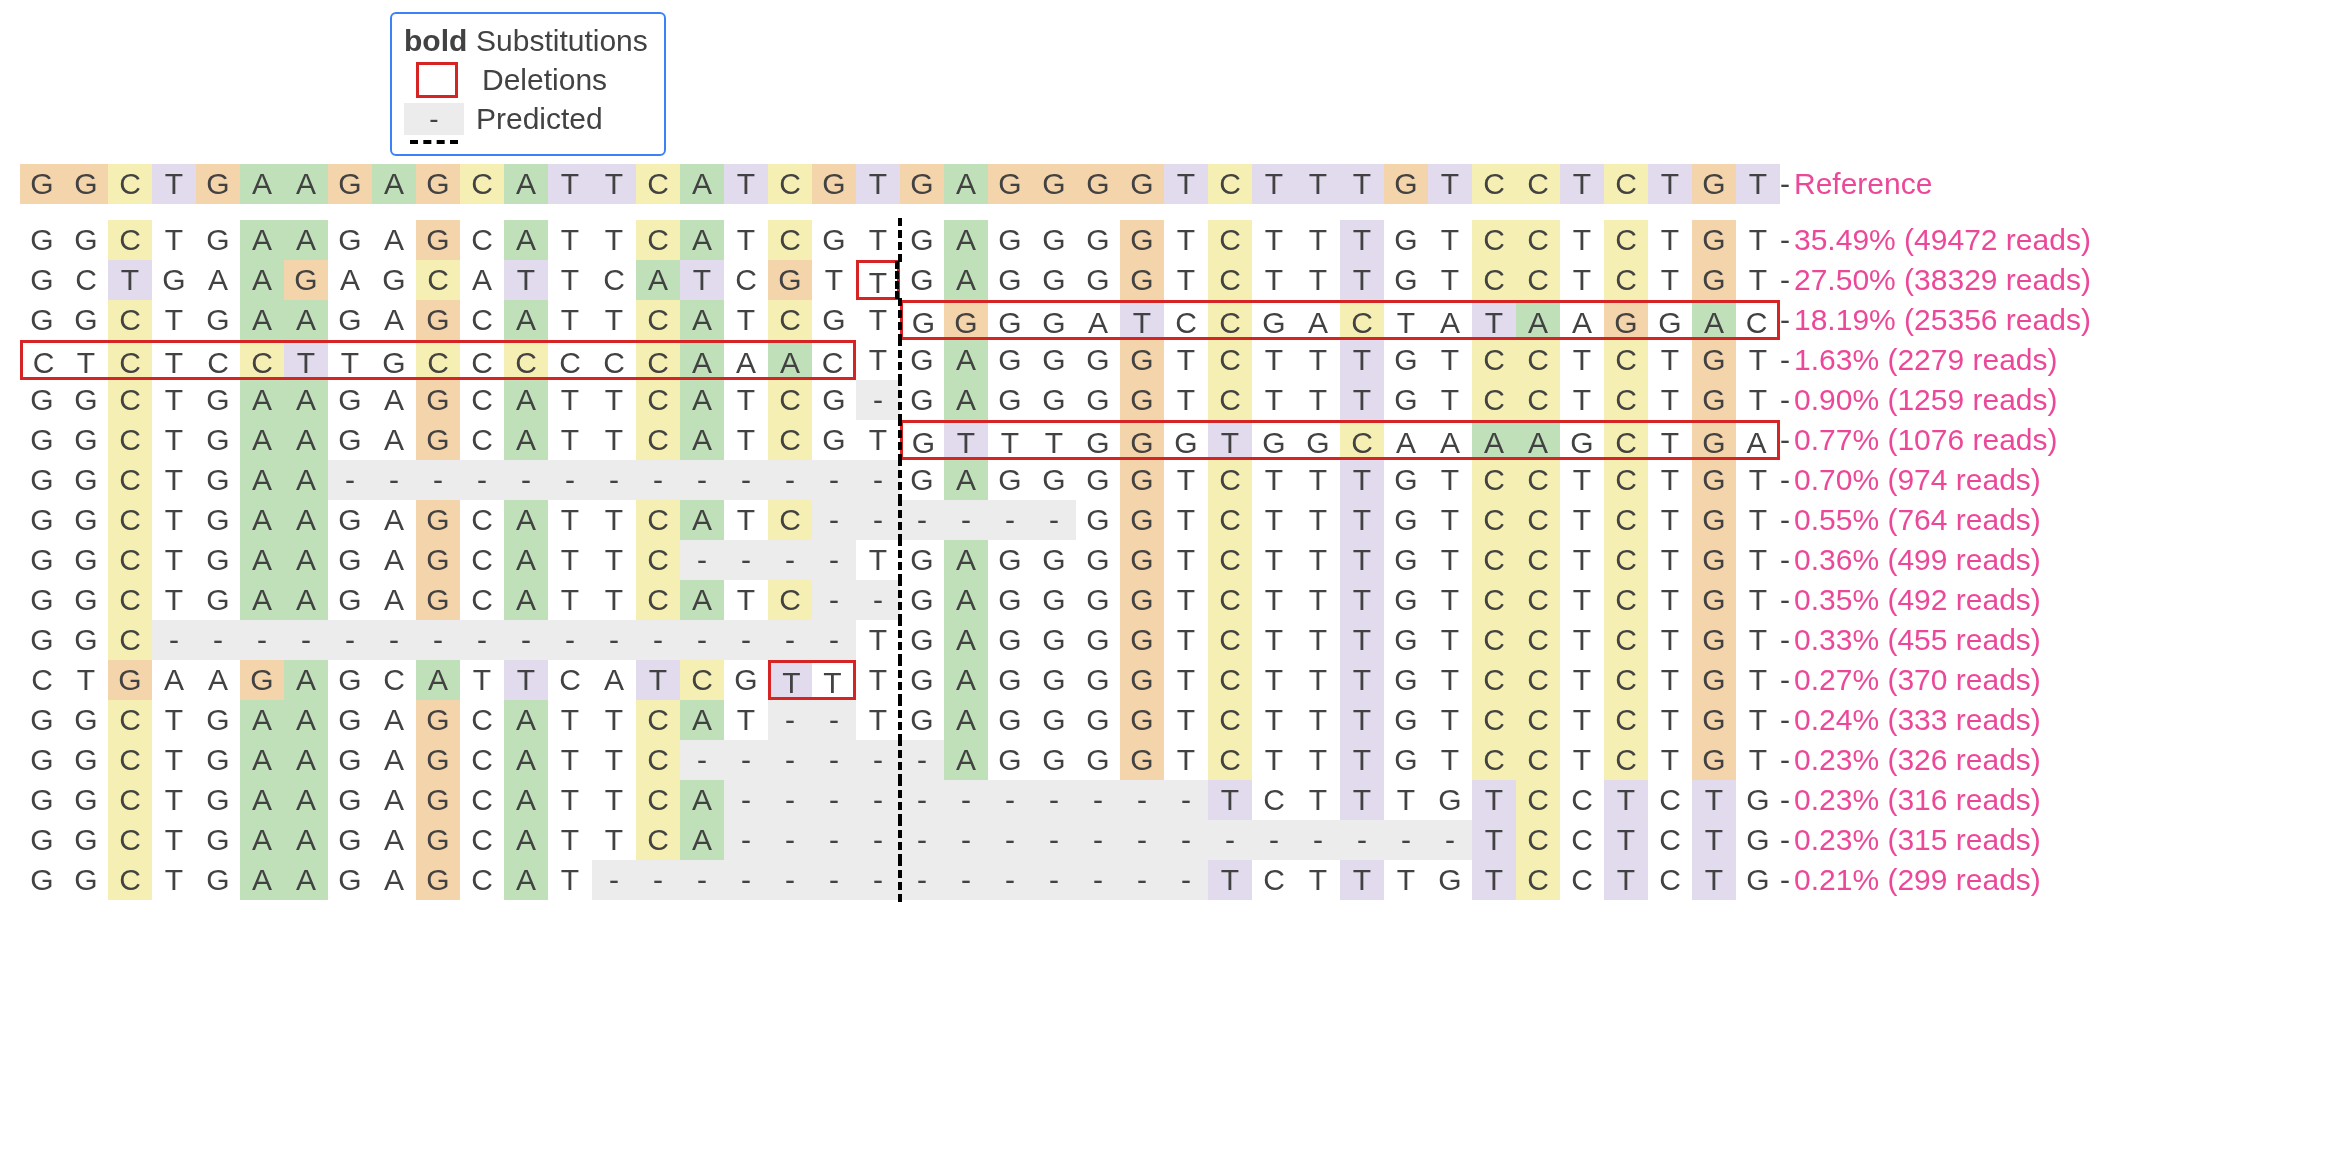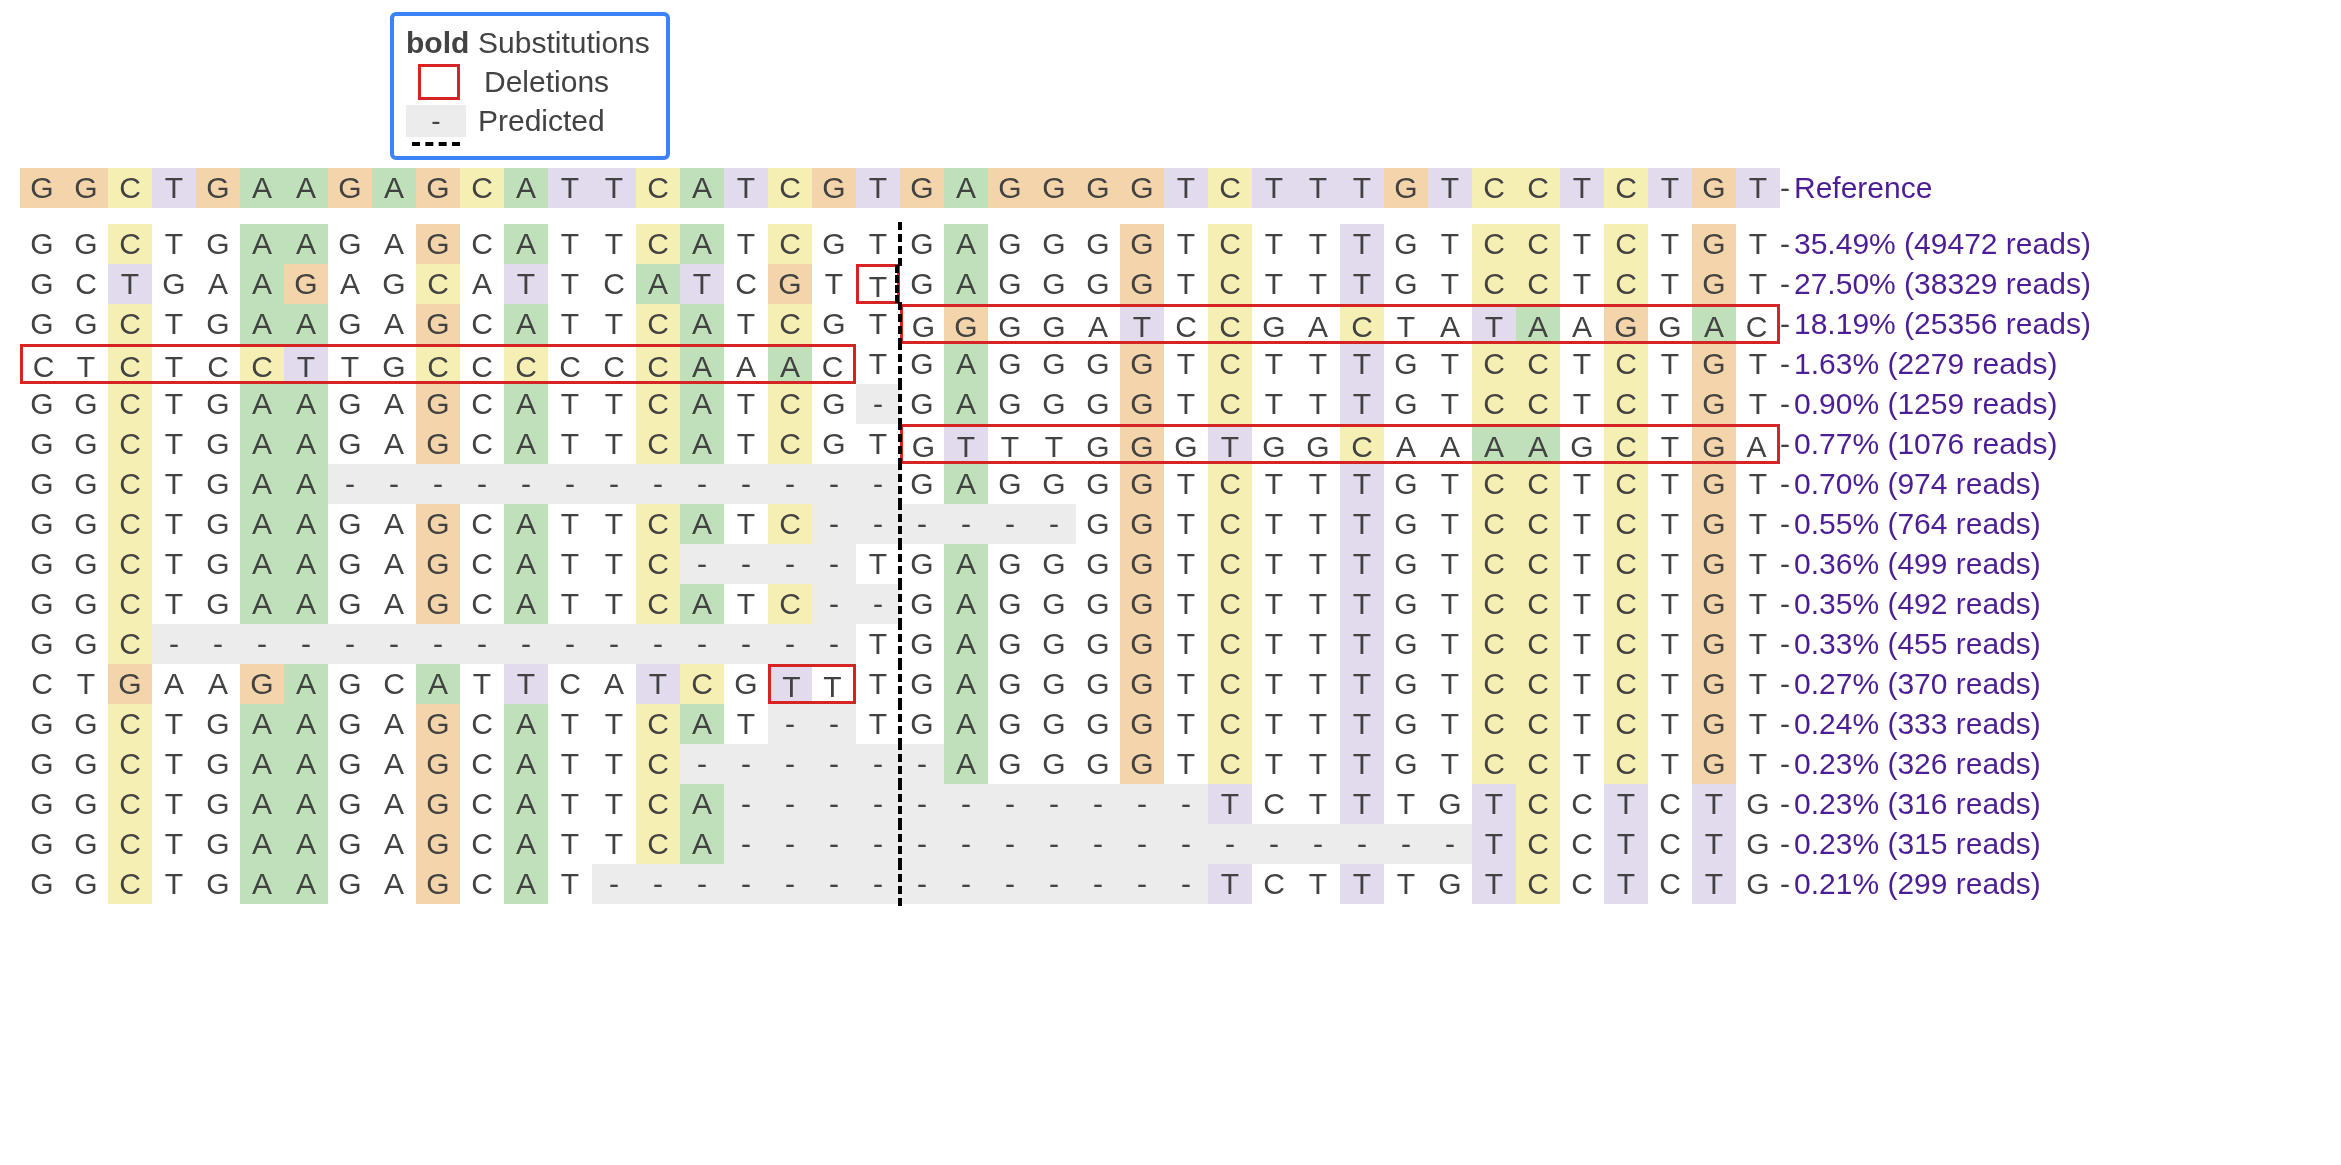--- a/index.html
+++ b/index.html
@@ -1,35 +1,35 @@
 <!DOCTYPE html>
 <html><head>
 <meta charset="utf-8">
 <style>
   html,body { margin:0; padding:0; background:#fff; font-family: Helvetica, Arial, sans-serif; color:#424242; }
   .wrap { padding:12px 20px; }
   .legend {
-    border:4px solid #3b82f6; border-radius:6px; padding:8px 16px 8px 12px;
+    border:2px solid #3b82f6; border-radius:6px; padding:8px 16px 8px 12px;
     display:inline-block; margin-left:370px; margin-bottom:8px; font-size:30px;
   }
   .legend-row { display:flex; align-items:center; gap:12px; padding:2px 0; }
   .legend-key { width:60px; text-align:center; font-size:30px; }
   .legend-key.bold { font-weight:700; }
   .legend-key.ins { width:36px; height:30px; border:3px solid #d62424; margin:0 12px; }
   .legend-key.del { font-size:28px; }
   .legend-key.dash { letter-spacing:2px; height:0; border-top:4px dashed #000; width:48px; margin:0 6px; }
   .aln { font-family: Helvetica, Arial, sans-serif; font-size:30px; line-height:1.0; }
   .row { white-space:nowrap; margin:0; }
   .row.ref { margin-bottom:10px; }
   .gap { height:6px; }
   .cell {
     display:inline-block; width:44px; height:40px; line-height:40px; text-align:center;
     vertical-align:top; position:relative; box-sizing:border-box;
   }
-  .label { display:inline-block; padding-left:4px; font-size:30px; vertical-align:top; line-height:40px; color:#4c1d95; }
+  .label { display:inline-block; padding-left:4px; font-size:30px; vertical-align:top; line-height:40px; color:#ec4899; }
   .tick { display:inline-block; color:#424242; font-size:30px; vertical-align:top; line-height:40px; }
   .A { background:#bfe0b9; }
   .C { background:#f6efb3; }
   .G { background:#f4d4aa; }
   .T { background:#e2dbed; }
   .del { background:#ececec; }
   .n  { background:transparent; }
   .refA { background:#bfe0b9; }
   .refC { background:#f6efb3; }
   .refG { background:#f4d4aa; }

